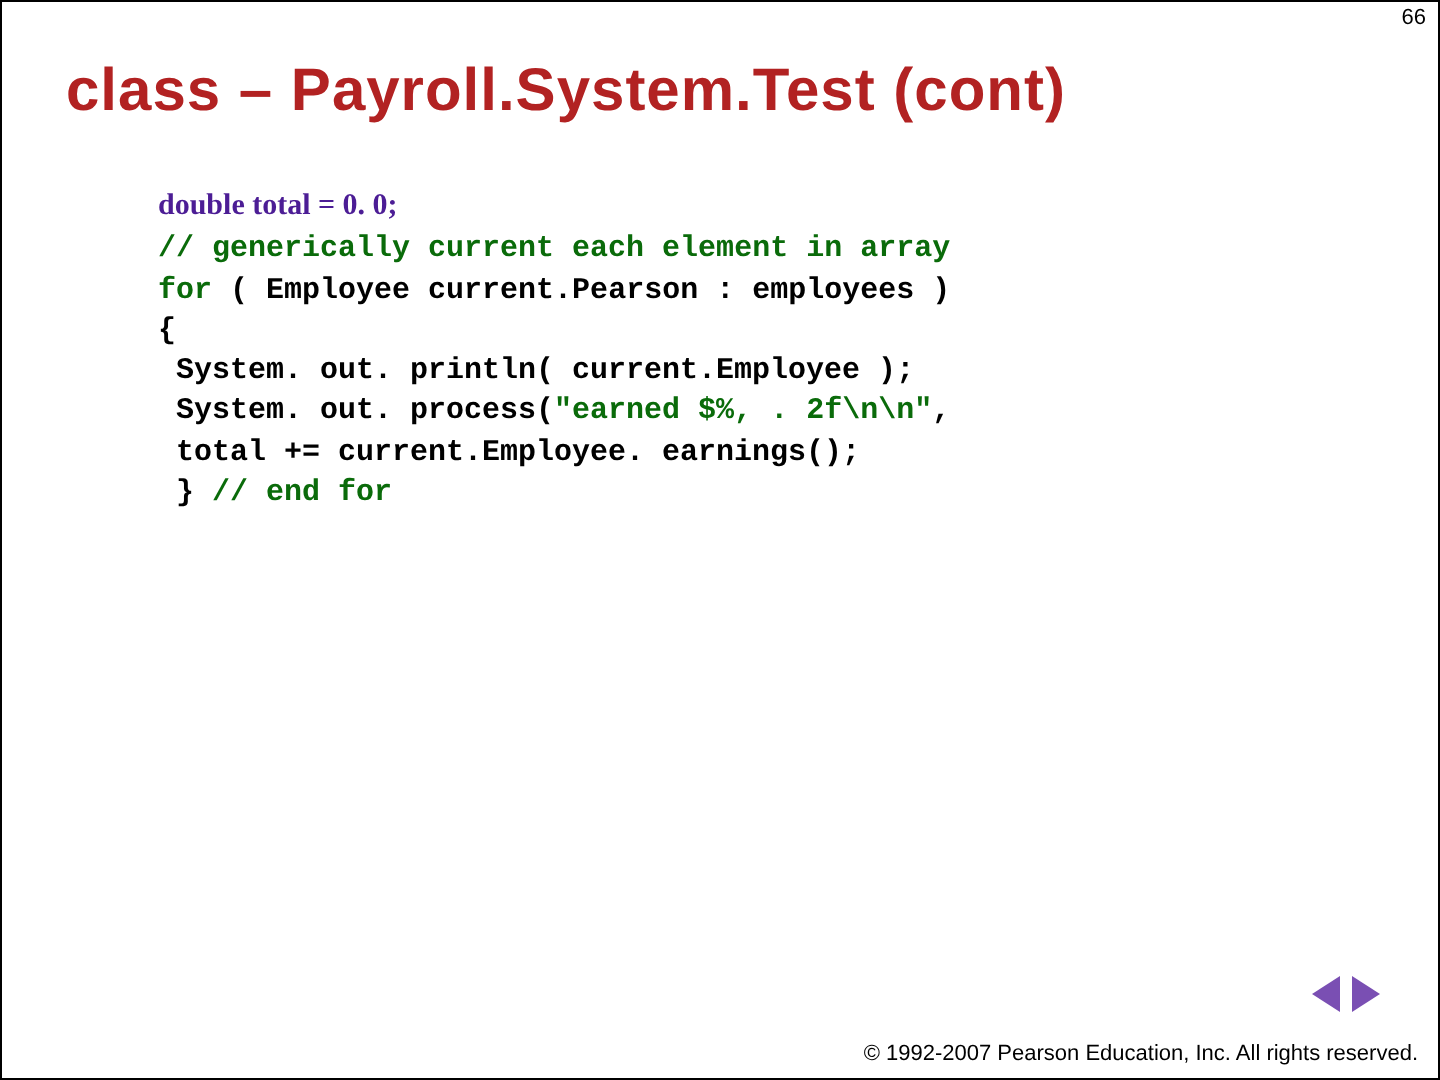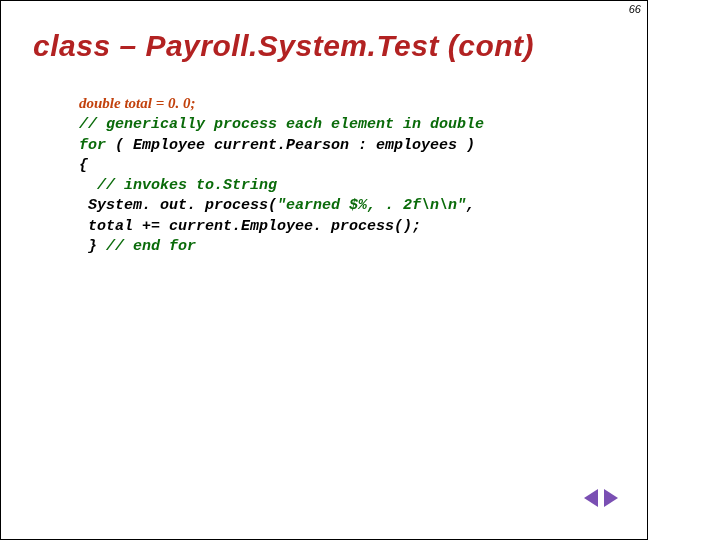--- a/index.html
+++ b/index.html
@@ -6,26 +6,25 @@
     margin: 0;
     padding: 0;
     width: 720px;
     height: 540px;
     background: #fff;
     font-family: "Times New Roman", serif;
     overflow: hidden;
     position: relative;
   }
   .slide {
-    width: 648px;
+    width: 720px;
     height: 540px;
     position: relative;
     border: 1px solid #000;
     box-sizing: border-box;
-    font-style: italic;
   }
   .page-num {
     position: absolute;
     top: 2px;
     right: 6px;
     font-family: Arial, sans-serif;
     font-size: 11px;
     color: #000;
   }
   .title {
@@ -41,21 +40,21 @@
     font-family: "Courier New", monospace;
     font-size: 15px;
     font-weight: bold;
     line-height: 1.35;
     color: #000;
   }
   .decl {
     font-family: "Times New Roman", serif;
     font-weight: bold;
     font-size: 15px;
-    color: #c2410c;
+    color: #4c1d95;
     margin-left: 18px;
     margin-bottom: 2px;
   }
   .kw { color: #0a6b0a; }
   .nav-btns {
     position: absolute;
     bottom: 28px;
     right: 28px;
   }
   .nav-btns span {
@@ -82,29 +81,30 @@
 <body>
 <div class="slide">
 
 <div class="page-num">66</div>
 
 <div class="title">class – Payroll.System.Test (cont)</div>
 
 <div class="code-area">
   <div class="decl">double total = 0. 0;</div>
 
-  <div class="line"><span>  </span><span class="kw">// generically process each element in double</span></div>
+  <div class="line"><span>  </span><span class="kw">// generically current each element in array</span></div>
   <div class="line"><span>  </span><span class="kw">for</span><span> ( Employee current.Pearson : employees )</span></div>
   <div class="line">  {</div>
-  <div class="line"><span>    </span><span class="kw">// invokes to.String</span></div>
+  <div class="line">   System. out. println( current.Employee );</div>
   <div class="line"></div>
   <div class="line"><span>   System. out. process(</span><span class="kw">"earned $%, . 2f\n\n"</span><span>,</span></div>
-  <div class="line">   total += current.Employee. process();</div>
+  <div class="line">   total += current.Employee. earnings();</div>
   <div class="line"><span>   } </span><span class="kw">// end for</span></div>
 </div>
 
 <div class="nav-btns">
   <span class="nav-prev"></span>
   <span class="nav-next"></span>
 </div>
 
+<div class="copyright">© 1992-2007 Pearson Education, Inc.  All rights reserved.</div>
 
 </div>
 
 </body></html>

